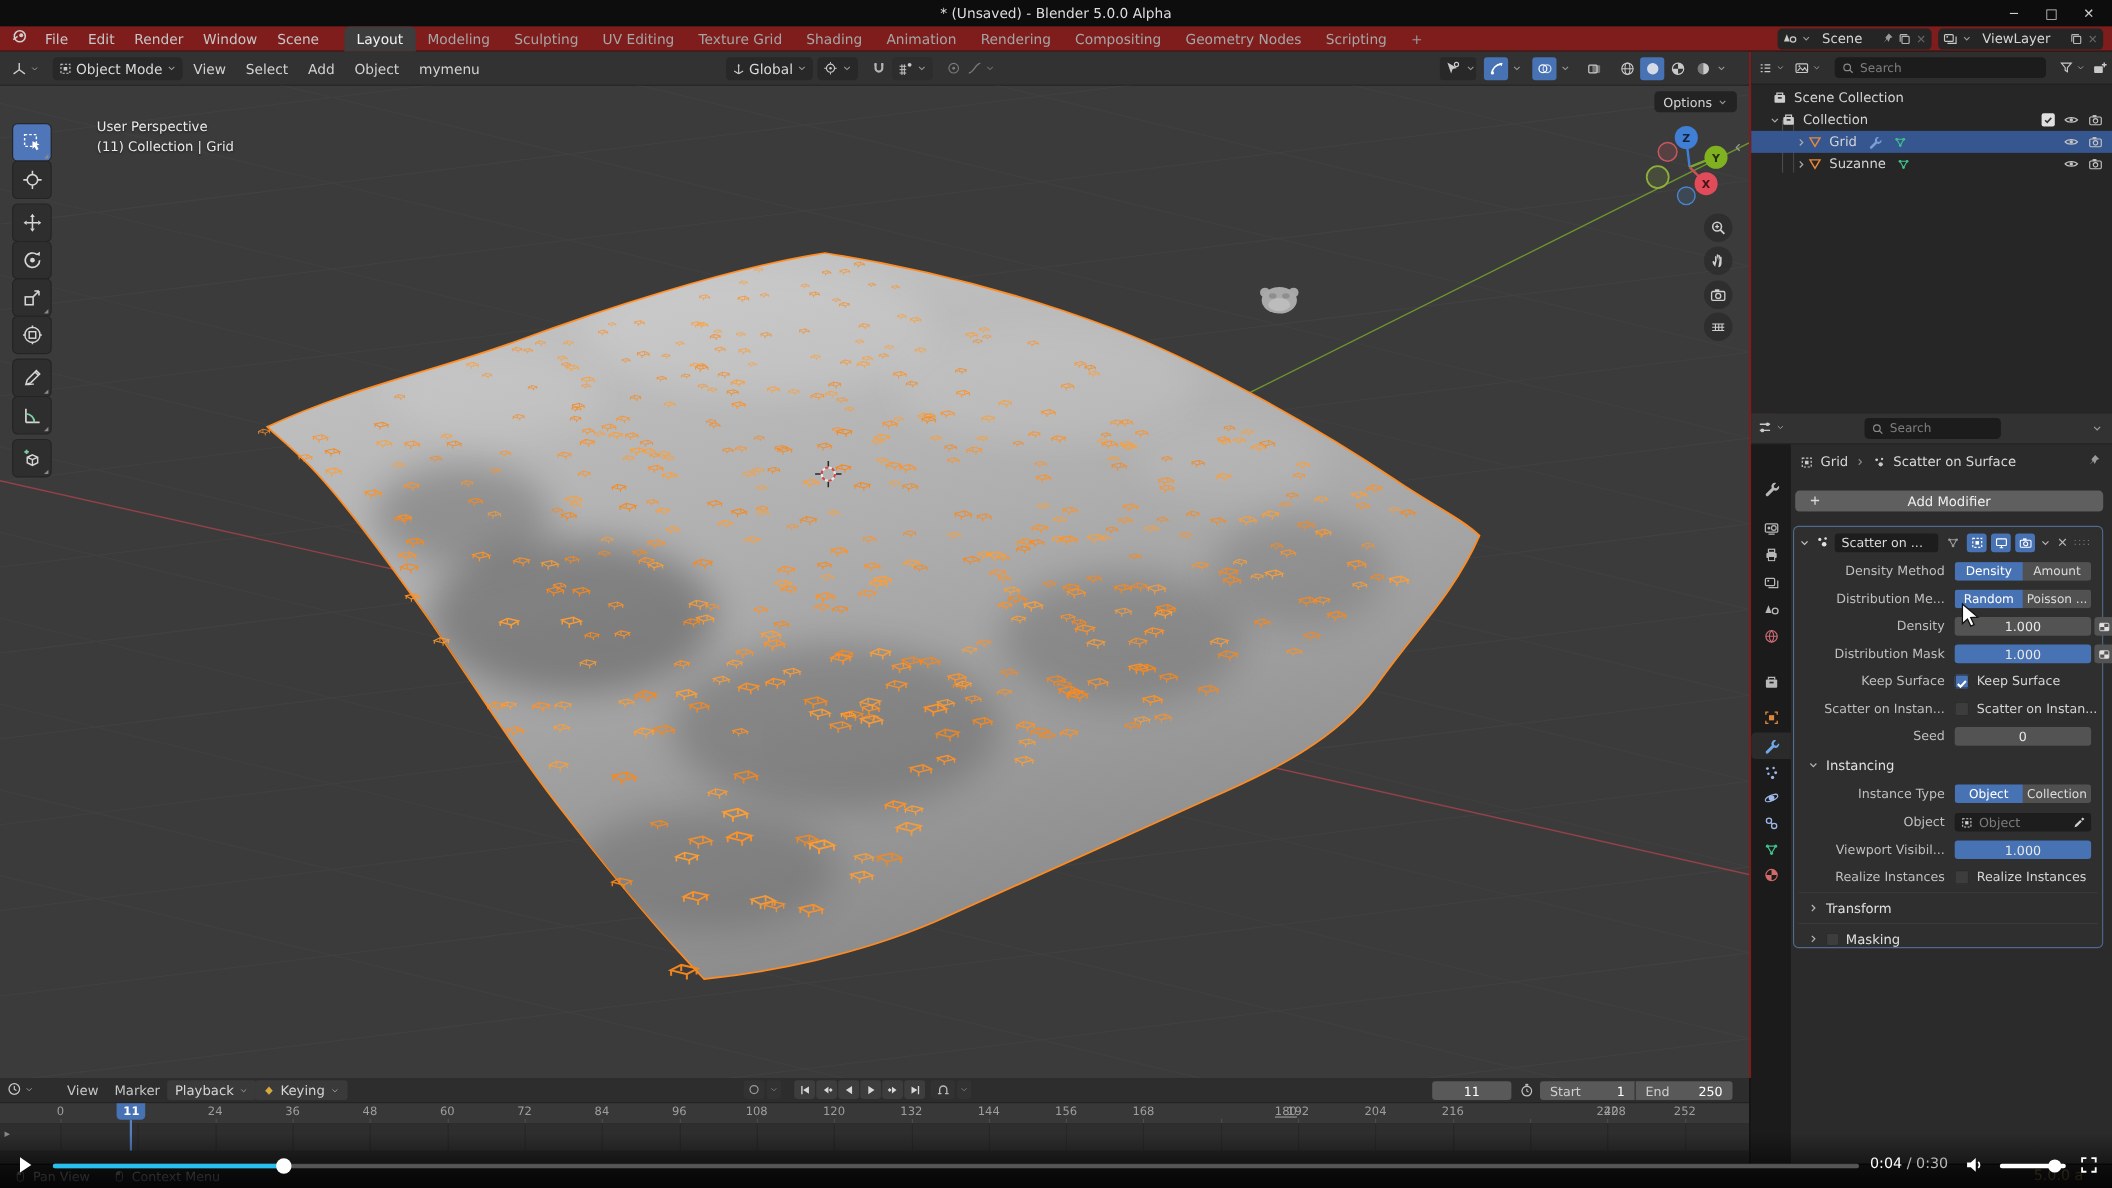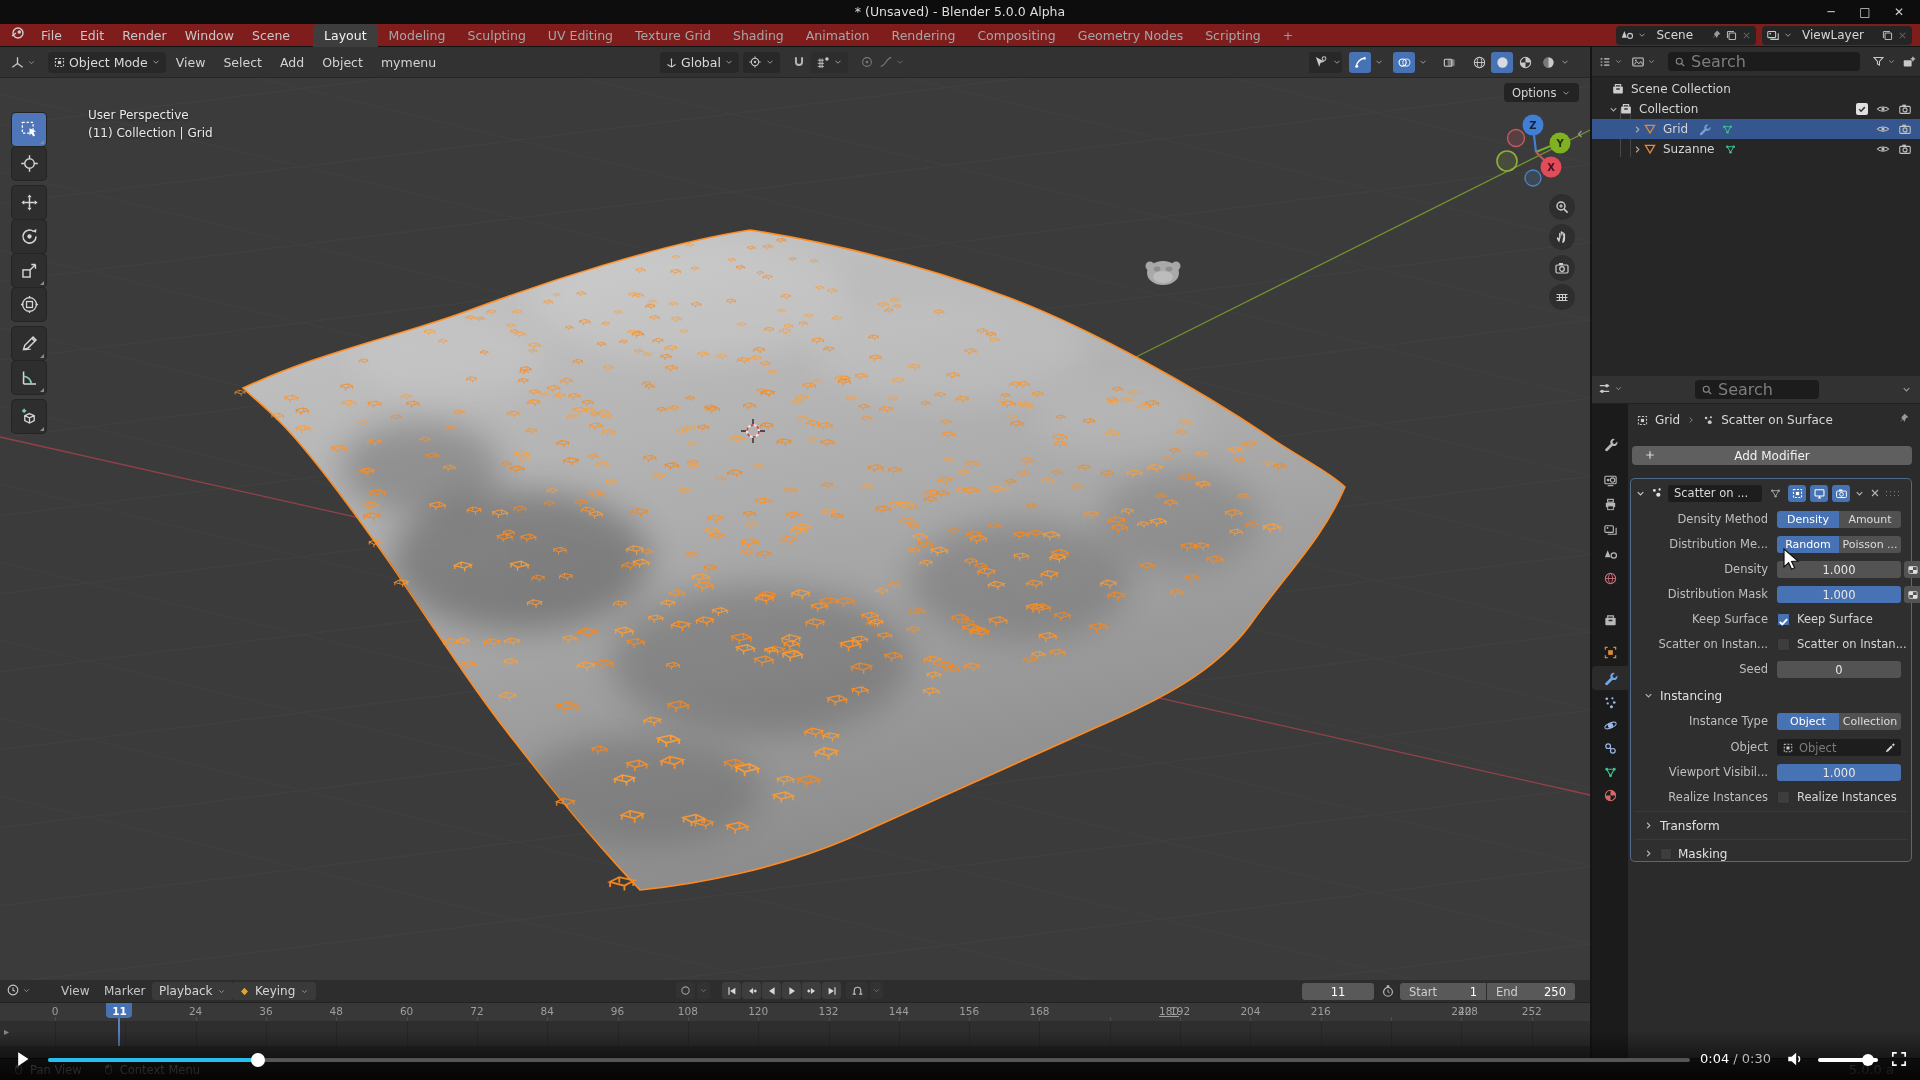--- a/index.html
+++ b/index.html
@@ -16,40 +16,40 @@
     font-size:12.5px;color:#dedede;}
   .winbtns{position:absolute;right:8px;top:0;height:24px;display:flex;align-items:center;gap:8px;}
   .winbtn{width:26px;height:20px;display:flex;align-items:center;justify-content:center;color:#cfcfcf;font-size:12px;}
   
   .topbar{position:absolute;left:0;top:24px;width:1920px;height:23px;background:#7f1d1d;display:flex;align-items:center;border-bottom:1px solid #131313;box-sizing:border-box;}
   .menu-item{padding:0 9px;font-size:12.5px;color:#c6c6c6;height:23px;display:flex;align-items:center;}
   .ws-tab{padding:0 11px;font-size:12.5px;color:#a5a5a5;height:23px;display:flex;align-items:center;border-radius:5px 5px 0 0;}
   .ws-tab.active{background:#3d3d3d;color:#f2f2f2;}
   .sel-field{display:flex;align-items:center;background:#252525;border-radius:4px;height:19px;padding:0 4px;gap:3px;font-size:12px;color:#d6d6d6;}
   
-  .viewport{position:absolute;left:0;top:47px;width:1590px;height:933px;background:#14532d;}
+  .viewport{position:absolute;left:0;top:47px;width:1590px;height:933px;background:#7f1d1d;padding-left:24px;}
   .vp-header{position:absolute;left:0;top:0;width:1590px;height:31px;background:#323232;border-bottom:1px solid #262626;box-sizing:border-box;}
   .hdr-txt{font-size:12.5px;color:#d2d2d2;padding:0 8px;}
   .hdr-btn{display:flex;align-items:center;gap:3px;background:#282828;border-radius:4px;height:21px;padding:0 5px;font-size:12.5px;color:#d9d9d9;}
   .tglbtn{width:22px;height:21px;border-radius:3px;display:flex;align-items:center;justify-content:center;background:transparent;}
   .tglbtn.on{background:#4772b3;}
   .vp-info{position:absolute;left:88px;top:59px;font-size:12px;color:#eaeaea;text-shadow:0 1px 2px rgba(0,0,0,.5);line-height:18px;}
   .options-btn{position:absolute;left:1504px;top:36px;height:19px;background:#232323;border-radius:4px;
     display:flex;align-items:center;gap:5px;padding:0 8px;font-size:11.5px;color:#d5d5d5;}
   #toolbar{position:absolute;left:12px;top:66px;width:34px;}
   .toolbtn{position:relative;width:34px;height:33px;background:#2e2e2e;border-radius:4px;margin-bottom:1px;
     display:flex;align-items:center;justify-content:center;box-shadow:0 0 0 1px #242424;}
   .toolbtn.active{background:#4f76b8;}
   .toolbtn .subtri{position:absolute;right:2px;bottom:2px;width:0;height:0;border-left:4px solid transparent;border-bottom:4px solid #8b8b8b;}
   .sidebtn{position:absolute;width:26px;height:26px;border-radius:13px;background:rgba(0,0,0,.22);
     display:flex;align-items:center;justify-content:center;}
   
   .outliner{position:absolute;left:1592px;top:47px;width:328px;height:329px;background:#262626;}
   .outl-header{position:absolute;left:0;top:0;width:328px;height:30px;background:#2e2e2e;border-bottom:1px solid #1f1f1f;box-sizing:border-box;display:flex;align-items:center;padding:0 4px;gap:4px;}
-  .search-box{display:flex;align-items:center;background:#1c1c1c;border-radius:4px;height:19px;padding:0 6px;gap:5px;color:#7d7d7d;font-size:16px;}
+  .search-box{display:flex;align-items:center;background:#1c1c1c;border-radius:4px;height:19px;padding:0 6px;gap:5px;color:#7d7d7d;font-size:11px;}
   .outl-row{position:absolute;left:0;width:328px;height:20px;display:flex;align-items:center;font-size:12px;color:#d4d4d4;}
   .outl-row.selected{background:#35568f;}
   .props{position:absolute;left:1592px;top:376px;width:328px;height:682px;background:#2b2b2b;}
   .props-header{position:absolute;left:0;top:0;width:328px;height:28px;background:#323232;border-bottom:1px solid #202020;box-sizing:border-box;}
   .tabcol{position:absolute;left:0;top:28px;width:36px;height:654px;background:#1b1b1b;}
   .ptab{position:absolute;left:0;width:36px;height:24px;display:flex;align-items:center;justify-content:center;}
   .ptab.active{background:#2b2b2b;border-radius:4px 0 0 4px;}
   .addmod{position:absolute;left:40px;top:70px;width:280px;height:19px;background:#5f5f5f;border-radius:4px;
     display:flex;align-items:center;justify-content:center;font-size:12px;color:#f1f1f1;}
   .modblock{position:absolute;left:38px;top:102px;width:282px;height:384px;background:#2f2f2f;

